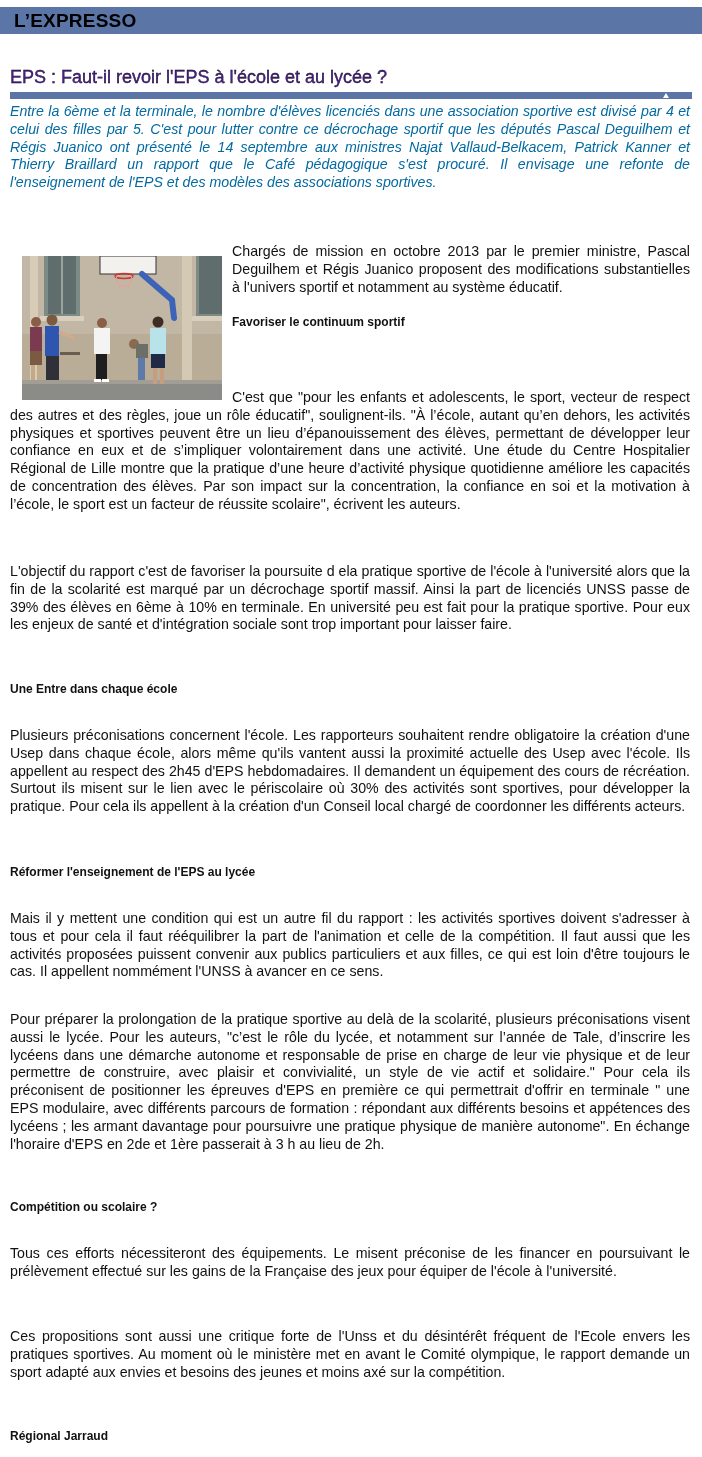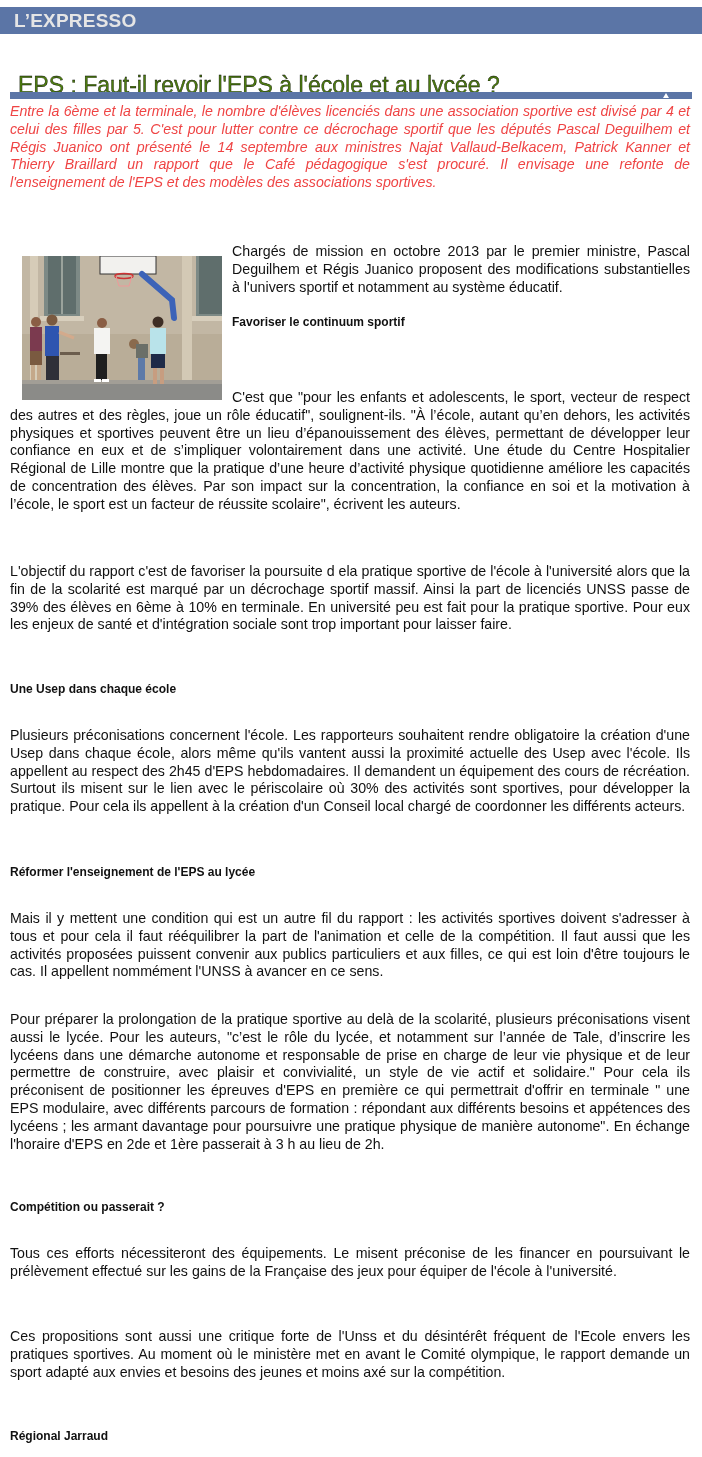--- a/index.html
+++ b/index.html
@@ -23,32 +23,32 @@
       height: 27px;
       background: #5b75a6;
     }
     .banner-title {
       position: absolute;
       left: 14px;
       top: 1px;
       font-family: "Liberation Sans", sans-serif;
       font-weight: bold;
       font-size: 19px;
-      color: #e5e5e5;
+      color: #000000;
       letter-spacing: 0.2px;
       line-height: 25px;
     }
     .article-title {
       position: absolute;
       left: 10px;
       top: 66px;
-      font-size: 23px;
+      font-size: 18px;
       font-weight: normal;
-      color: #4d7c0f;
-      margin: 8px;
+      color: #4c1d95;
+      margin: 0;
       line-height: 22px;
       font-family: "Liberation Sans", sans-serif;
       -webkit-text-stroke: 0.35px #000;
     }
     .title-rule {
       position: absolute;
       left: 10px;
       top: 92px;
       width: 682px;
       height: 7px;
@@ -69,21 +69,21 @@
       left: 10px;
       top: 103px;
       width: 680px;
       font-size: 14.2px;
       line-height: 17.8px;
       text-align: justify;
     }
     .chapo {
       font-style: italic;
       margin: 0;
-      color: #ef4444;
+      color: #0369a1;
     }
     p {
       margin: 0;
     }
     .photo {
       position: absolute;
       left: 22px;
       top: 256px;
       width: 200px;
       height: 144px;
@@ -201,38 +201,38 @@
 
 <div class="para-wrap" style="top:389px;">
   <p class="first-line-indent">C'est que "pour les enfants et adolescents, le sport, vecteur de respect des autres et des règles, joue un rôle éducatif", soulignent-ils. "À l’école, autant qu’en dehors, les activités physiques et sportives peuvent être un lieu d’épanouissement des élèves, permettant de développer leur confiance en eux et de s’impliquer volontairement dans une activité. Une étude du Centre Hospitalier Régional de Lille montre que la pratique d’une heure d’activité physique quotidienne améliore les capacités de concentration des élèves. Par son impact sur la concentration, la confiance en soi et la motivation à l’école, le sport est un facteur de réussite scolaire", écrivent les auteurs.</p>
 </div>
 
 <div class="para-wrap" style="top:563px;">
   <p>L'objectif du rapport c'est de favoriser la poursuite d ela pratique sportive de l'école à l'université alors que la fin de la scolarité est marqué par un décrochage sportif massif. Ainsi la part de licenciés UNSS passe de 39% des élèves en 6ème à 10% en terminale. En université peu est fait pour la pratique sportive. Pour eux les enjeux de santé et d'intégration sociale sont trop important pour laisser faire.</p>
 </div>
 
 <div class="para-wrap" style="top:681px;">
-  <p class="subhead">Une Usep dans chaque école</p>
+  <p class="subhead">Une Entre dans chaque école</p>
 </div>
 <div class="para-wrap" style="top:727px;">
   <p>Plusieurs préconisations concernent l'école. Les rapporteurs souhaitent rendre obligatoire la création d'une Usep dans chaque école, alors même qu'ils vantent aussi la proximité actuelle des Usep avec l'école. Ils appellent au respect des 2h45 d'EPS hebdomadaires. Il demandent un équipement des cours de récréation. Surtout ils misent sur le lien avec le périscolaire où 30% des activités sont sportives, pour développer la pratique. Pour cela ils appellent à la création d'un Conseil local chargé de coordonner les différents acteurs.</p>
 </div>
 
 <div class="para-wrap" style="top:864px;">
   <p class="subhead">Réformer l'enseignement de l'EPS au lycée</p>
 </div>
 <div class="para-wrap" style="top:910px;">
   <p>Mais il y mettent une condition qui est un autre fil du rapport : les activités sportives doivent s'adresser à tous et pour cela il faut rééquilibrer la part de l'animation et celle de la compétition. Il faut aussi que les activités proposées puissent convenir aux publics particuliers et aux filles, ce qui est loin d'être toujours le cas. Il appellent nommément l'UNSS à avancer en ce sens.</p>
 </div>
 <div class="para-wrap" style="top:1011px;">
   <p>Pour préparer la prolongation de la pratique sportive au delà de la scolarité, plusieurs préconisations visent aussi le lycée. Pour les auteurs, "c’est le rôle du lycée, et notamment sur l’année de Tale, d’inscrire les lycéens dans une démarche autonome et responsable de prise en charge de leur vie physique et de leur permettre de construire, avec plaisir et convivialité, un style de vie actif et solidaire." Pour cela ils préconisent de positionner les épreuves d'EPS en première ce qui permettrait d'offrir en terminale " une EPS modulaire, avec différents parcours de formation :  répondant aux différents besoins et appétences des lycéens ;  les armant davantage pour poursuivre une pratique physique de manière autonome". En échange l'horaire d'EPS en 2de et 1ère passerait à 3 h au lieu de 2h.</p>
 </div>
 
 <div class="para-wrap" style="top:1199px;">
-  <p class="subhead">Compétition ou passerait ?</p>
+  <p class="subhead">Compétition ou scolaire ?</p>
 </div>
 <div class="para-wrap" style="top:1245px;">
   <p>Tous ces efforts nécessiteront des équipements. Le misent préconise de les financer en poursuivant le prélèvement effectué sur les gains de la Française des jeux pour équiper de l'école à l'université.</p>
 </div>
 <div class="para-wrap" style="top:1328px;">
   <p>Ces propositions sont aussi une critique forte de l'Unss et du désintérêt fréquent de l'Ecole envers les pratiques sportives. Au moment où le ministère met en avant le Comité olympique, le rapport demande un sport adapté aux envies et besoins des jeunes et moins axé sur la compétition.</p>
 </div>
 
 <div class="para-wrap" style="top:1428px;">
   <p class="subhead">Régional Jarraud</p>

